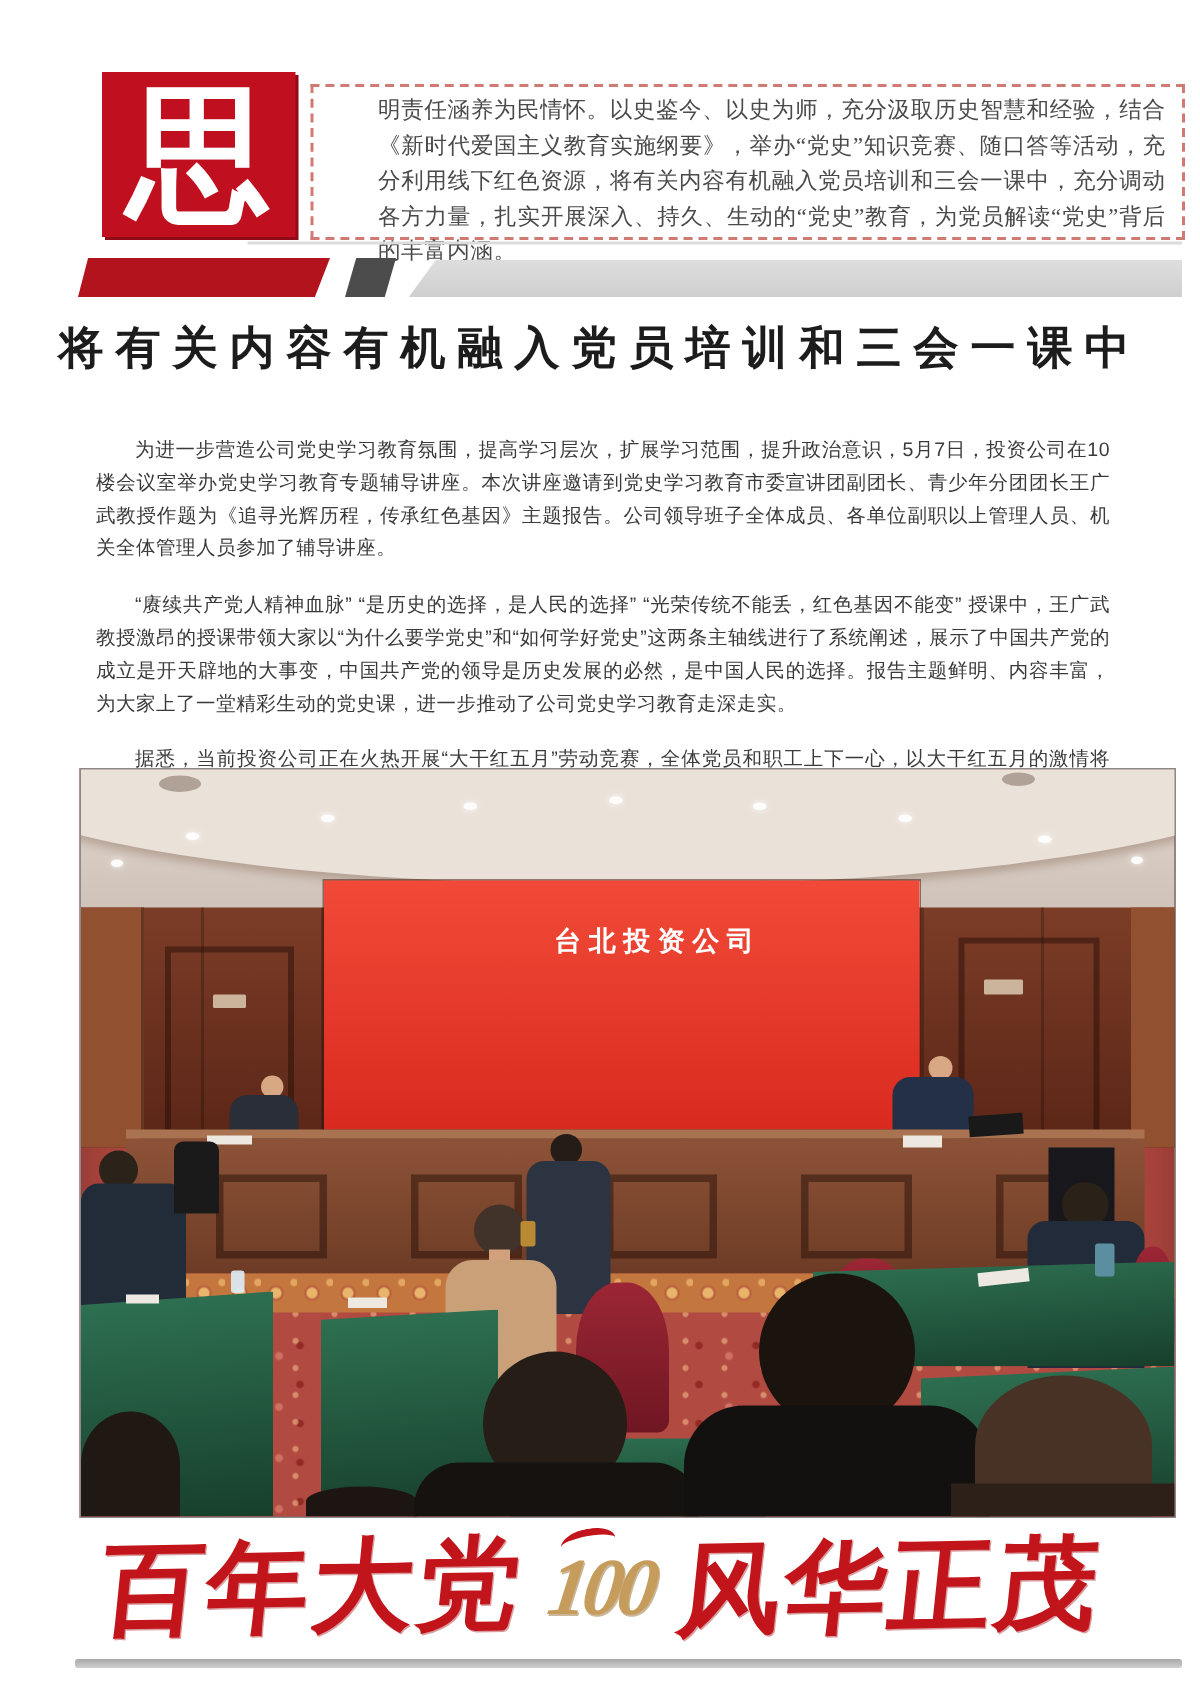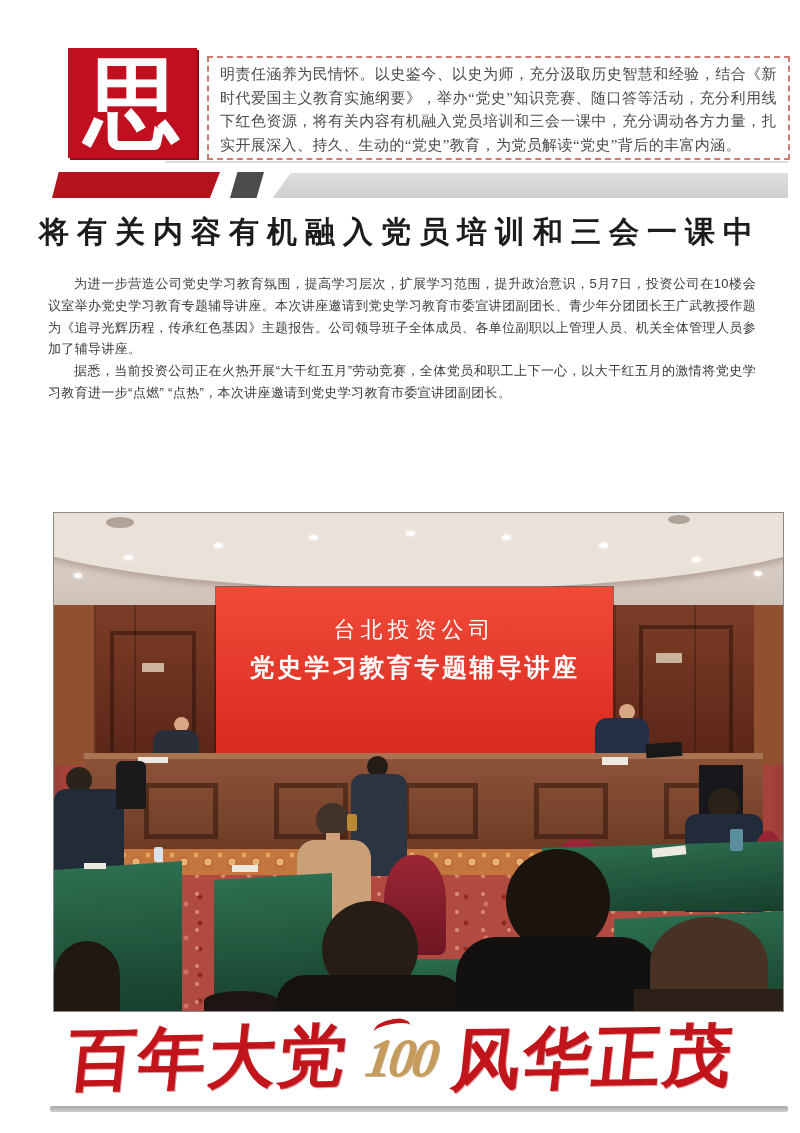--- a/index.html
+++ b/index.html
@@ -8,57 +8,57 @@
   .abs{position:absolute;}
 
   
   .logo-square{left:68px;top:48px;width:129px;height:110px;background:#c01020;
                box-shadow:2px 2px 0 #8f0b17;}
   .logo-char{width:100%;height:110px;line-height:112px;text-align:center;color:#ffffff;
              font-family:"Liberation Serif",serif;font-weight:bold;font-size:96px;}
   .intro-box{left:207px;top:56px;width:583px;height:104px;box-sizing:border-box;
              border:2px dashed #cf7b74;background:#fff;padding:5px 11px;}
   .intro-text{font-family:"Liberation Serif",serif;font-size:15px;line-height:23.5px;
-              color:#4a4a4a;text-align:justify;letter-spacing:0.4px;}
+              color:#4a4a4a;text-align:justify;letter-spacing:0.4px;margin-left:32px;}
   .under-line{left:165px;top:161px;width:623px;height:2px;background:#dcdcdc;}
   .div-red{left:52px;top:172px;width:168px;height:26px;background:#b2131d;
            clip-path:polygon(4% 0,100% 0,94% 100%,0 100%);}
   .div-dark{left:230px;top:172px;width:34px;height:26px;background:#4c4c4c;
             clip-path:polygon(22% 0,100% 0,78% 100%,0 100%);}
   .div-gray{left:270px;top:173px;width:518px;height:25px;
             background:linear-gradient(180deg,#dedede,#cfcfcf);
             clip-path:polygon(4% 0,100% 0,100% 100%,0.5% 100%);}
 
   
   .title{left:20px;top:212px;width:760px;text-align:center;font-size:30px;font-weight:bold;
          color:#1c1c1c;letter-spacing:8px;white-space:nowrap;}
   .bodytext{left:48px;top:273px;width:708px;font-size:13px;line-height:21.8px;color:#3a3a3a;
             text-align:justify;letter-spacing:0.35px;}
-  .bodytext p{margin:0;text-indent:2em;}
+  .bodytext p{margin:16px;text-indent:2em;}
 
   
   .photo{left:53px;top:512px;width:729px;height:498px;border:1px solid #8a8a8a;
          overflow:hidden;background:#a9443c;box-shadow:inset 0 0 26px rgba(0,0,0,.18);}
   .ceiling{left:0;top:0;width:729px;height:95px;background:linear-gradient(180deg,#e2d8d0,#cfc2b8);}
   .cove{left:-80px;top:-78px;width:890px;height:155px;border-radius:50%;background:#eae1d9;
         box-shadow:0 4px 6px rgba(120,90,70,.35);}
   .lt{background:#ffffff;border-radius:50%;opacity:.95;box-shadow:0 0 4px rgba(255,255,255,.9);}
   .spot{background:rgba(70,45,30,.35);border-radius:50%;}
   .wall{left:0;top:92px;width:729px;height:160px;
         background:linear-gradient(180deg,#7c3d27,#5a2517);}
   .wall-lines{left:0;top:92px;width:729px;height:160px;
         background:repeating-linear-gradient(90deg,rgba(0,0,0,.22) 0 2px,transparent 2px 80px);}
   .wcol{background:#91502f;border-right:2px solid rgba(0,0,0,.3);}
   .wpanel{border:4px solid rgba(30,10,5,.45);}
   .plaque{background:#cbb49b;border-radius:1px;}
   .screen{left:162px;top:74px;width:397px;height:166px;
           background:linear-gradient(180deg,#f14a38,#d92a1f);
           box-shadow:0 0 0 1px rgba(60,15,8,.5);color:#fff;text-align:center;}
-  .s-company{position:absolute;left:0;top:28px;width:100%;font-size:22px;font-weight:normal;
-             letter-spacing:5px;}
+  .s-company{position:absolute;left:0;top:28px;width:100%;font-size:18px;font-weight:bold;
+             letter-spacing:5px;padding-left:24px;}
   .s-title{position:absolute;left:0;top:64px;width:100%;font-size:25px;font-weight:bold;
            letter-spacing:2.5px;}
   .s-date{position:absolute;left:0;top:112px;width:100%;font-size:15px;font-weight:bold;
           letter-spacing:2px;}
   .rostrum{left:30px;top:240px;width:679px;height:96px;
            background:linear-gradient(180deg,#8d5338,#6b3a24);border-top:6px solid #a97250;}
   .rpanel{border:5px solid rgba(40,15,8,.5);width:64px;height:46px;top:24px;}
   .head{border-radius:50%;}
   .torso{border-radius:12px 12px 0 0;}
   .carpet{left:0;top:336px;width:729px;height:162px;background-color:#b14a41;
@@ -103,20 +103,21 @@
     <div class="intro-text">明责任涵养为民情怀。以史鉴今、以史为师，充分汲取历史智慧和经验，结合《新时代爱国主义教育实施纲要》，举办“党史”知识竞赛、随口答等活动，充分利用线下红色资源，将有关内容有机融入党员培训和三会一课中，充分调动各方力量，扎实开展深入、持久、生动的“党史”教育，为党员解读“党史”背后的丰富内涵。</div>
   </div>
   <div class="abs under-line"></div>
   <div class="abs div-red"></div>
   <div class="abs div-dark"></div>
   <div class="abs div-gray"></div>
 
   <div class="abs title">将有关内容有机融入党员培训和三会一课中</div>
   <div class="abs bodytext">
     <p>为进一步营造公司党史学习教育氛围，提高学习层次，扩展学习范围，提升政治意识，5月7日，投资公司在10楼会议室举办党史学习教育专题辅导讲座。本次讲座邀请到党史学习教育市委宣讲团副团长、青少年分团团长王广武教授作题为《追寻光辉历程，传承红色基因》主题报告。公司领导班子全体成员、各单位副职以上管理人员、机关全体管理人员参加了辅导讲座。</p>
+    <p>“赓续共产党人精神血脉” “是历史的选择，是人民的选择” “光荣传统不能丢，红色基因不能变” 授课中，王广武教授激昂的授课带领大家以“为什么要学党史”和“如何学好党史”这两条主轴线进行了系统阐述，展示了中国共产党的成立是开天辟地的大事变，中国共产党的领导是历史发展的必然，是中国人民的选择。报告主题鲜明、内容丰富，为大家上了一堂精彩生动的党史课，进一步推动了公司党史学习教育走深走实。</p>
     <p>据悉，当前投资公司正在火热开展“大干红五月”劳动竞赛，全体党员和职工上下一心，以大干红五月的激情将党史学习教育进一步“点燃” “点热”，本次讲座邀请到党史学习教育市委宣讲团副团长。</p>
   </div>
 
   <div class="abs photo">
 
     <div class="abs ceiling">
       <div class="abs cove"></div>
       <div class="abs spot" style="left:52px;top:4px;width:28px;height:11px;"></div>
       <div class="abs spot" style="left:614px;top:2px;width:22px;height:9px;"></div>
       <div class="abs lt" style="left:70px;top:42px;width:9px;height:5px;"></div>
@@ -134,21 +135,20 @@
     <div class="abs wall-lines"></div>
     <div class="abs wcol" style="left:0;top:92px;width:40px;height:160px;"></div>
     <div class="abs wcol" style="left:700px;top:92px;width:29px;height:160px;"></div>
     <div class="abs wpanel" style="left:56px;top:118px;width:78px;height:118px;"></div>
     <div class="abs wpanel" style="left:585px;top:112px;width:86px;height:126px;"></div>
     <div class="abs plaque" style="left:88px;top:150px;width:22px;height:9px;"></div>
     <div class="abs plaque" style="left:602px;top:140px;width:26px;height:10px;"></div>
 
     <div class="abs screen">
       <div class="s-company">台北投资公司</div>
-      <div class="s-title">党史学习教育专题辅导讲座</div>
     </div>
 
     <div class="abs head" style="left:120px;top:204px;width:15px;height:15px;background:#d8a784;"></div>
     <div class="abs torso" style="left:99px;top:217px;width:46px;height:34px;background:#2a2e38;"></div>
     <div class="abs head" style="left:565px;top:191px;width:16px;height:16px;background:#d8a784;"></div>
     <div class="abs torso" style="left:541px;top:205px;width:54px;height:40px;background:#233046;"></div>
 
     <div class="abs rostrum">
       <div class="abs rpanel" style="left:60px;"></div>
       <div class="abs rpanel" style="left:190px;"></div>

